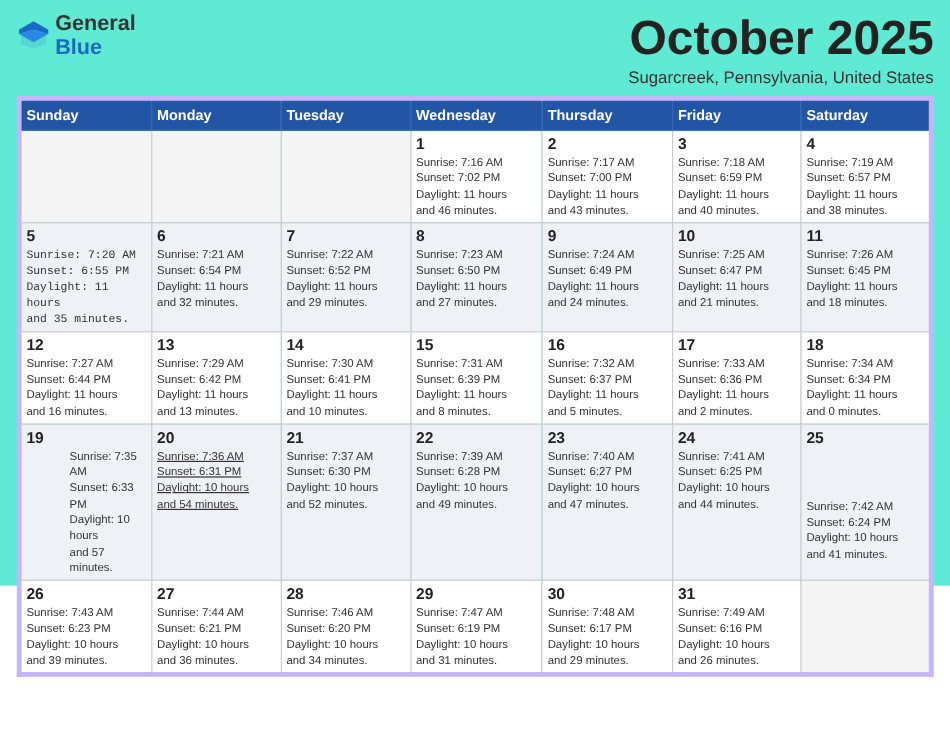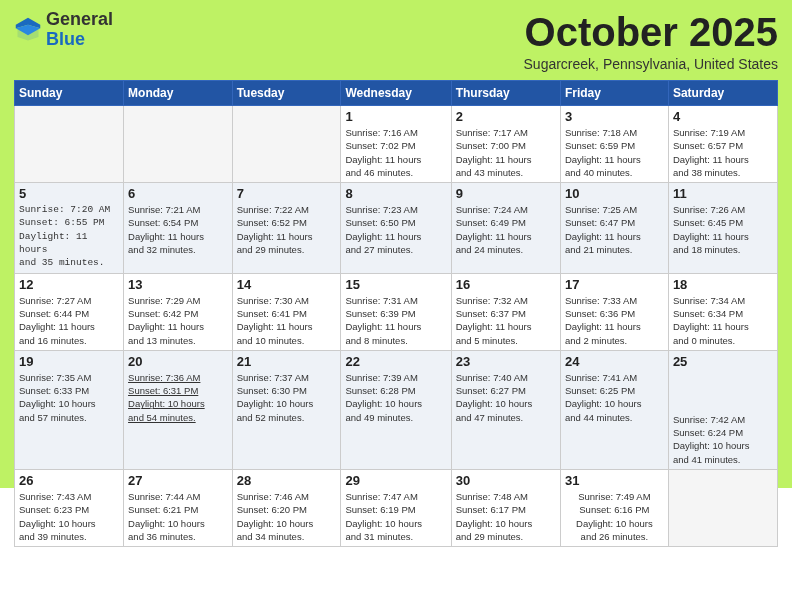--- a/index.html
+++ b/index.html
@@ -6,21 +6,21 @@
     body {
       font-family: Arial, sans-serif;
       background: #fff;
       width: 792px;
       height: 612px;
       overflow: hidden;
     }
     .page {
       width: 792px;
       height: 488px;
-      background: #bef264;
+      background: #5eead4;
       padding: 10px 14px 10px 14px;
     }
     .header {
       display: flex;
       justify-content: space-between;
       align-items: flex-start;
       margin-bottom: 8px;
     }
     .logo {
       display: flex;
@@ -48,21 +48,21 @@
       line-height: 1.1;
     }
     .location {
       font-size: 14px;
       color: #333;
       margin-top: 2px;
     }
     .calendar {
       width: 100%;
       border-collapse: collapse;
-      border: 1px solid #c4b5fd;
+      border: 4px solid #c4b5fd;
       font-size: 10.5px;
     }
     .calendar th {
       background: #2255a4;
       color: #fff;
       font-weight: bold;
       font-size: 12px;
       padding: 5px 4px;
       text-align: left;
       border: 1px solid #3366bb;
@@ -259,21 +259,21 @@
             <div class="day-num">18</div>
             <div class="day-info" style="white-space: pre-line;">Sunrise: 7:34 AM
 Sunset: 6:34 PM
 Daylight: 11 hours
 and 0 minutes.</div>
           </td>
         </tr>
         <tr class="row-shaded">
           <td>
             <div class="day-num">19</div>
-            <div class="day-info" style="white-space: pre-line;">Sunrise: 7:35 AM
+            <div class="day-info" style="white-space: pre-line; margin-left: 36px;">Sunrise: 7:35 AM
 Sunset: 6:33 PM
 Daylight: 10 hours
 and 57 minutes.</div>
           </td>
           <td>
             <div class="day-num">20</div>
             <div class="day-info" style="white-space: pre-line; text-decoration: underline;">Sunrise: 7:36 AM
 Sunset: 6:31 PM
 Daylight: 10 hours
 and 54 minutes.</div>
@@ -345,21 +345,21 @@
           </td>
           <td>
             <div class="day-num">30</div>
             <div class="day-info" style="white-space: pre-line;">Sunrise: 7:48 AM
 Sunset: 6:17 PM
 Daylight: 10 hours
 and 29 minutes.</div>
           </td>
           <td>
             <div class="day-num">31</div>
-            <div class="day-info" style="white-space: pre-line; text-align: center;">Sunrise: 7:49 AM
+            <div class="day-info" style="white-space: pre-line;">Sunrise: 7:49 AM
 Sunset: 6:16 PM
 Daylight: 10 hours
 and 26 minutes.</div>
           </td>
           <td class="empty"></td>
         </tr>
       </tbody>
   </table>
 </div>
 

